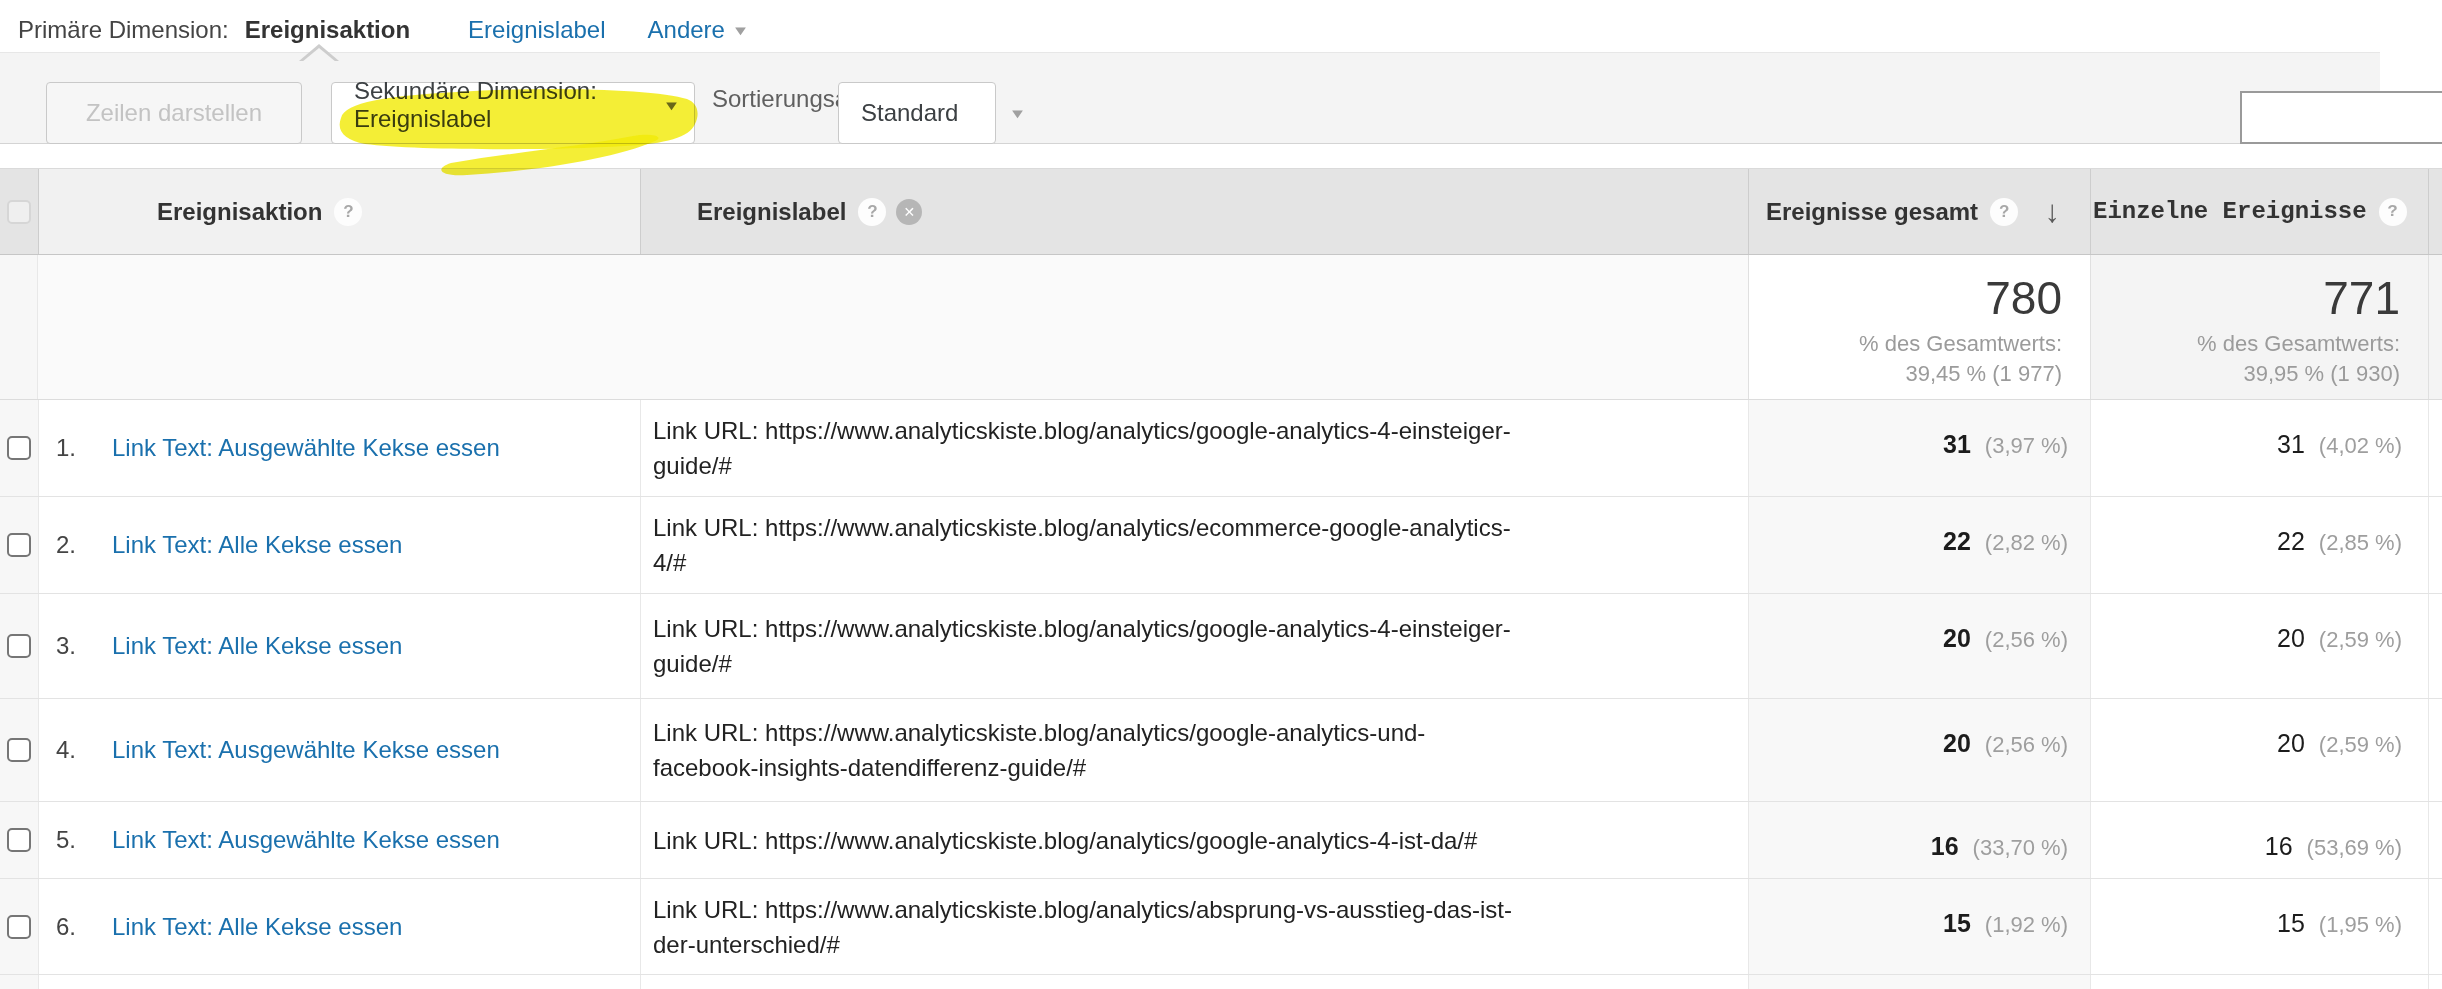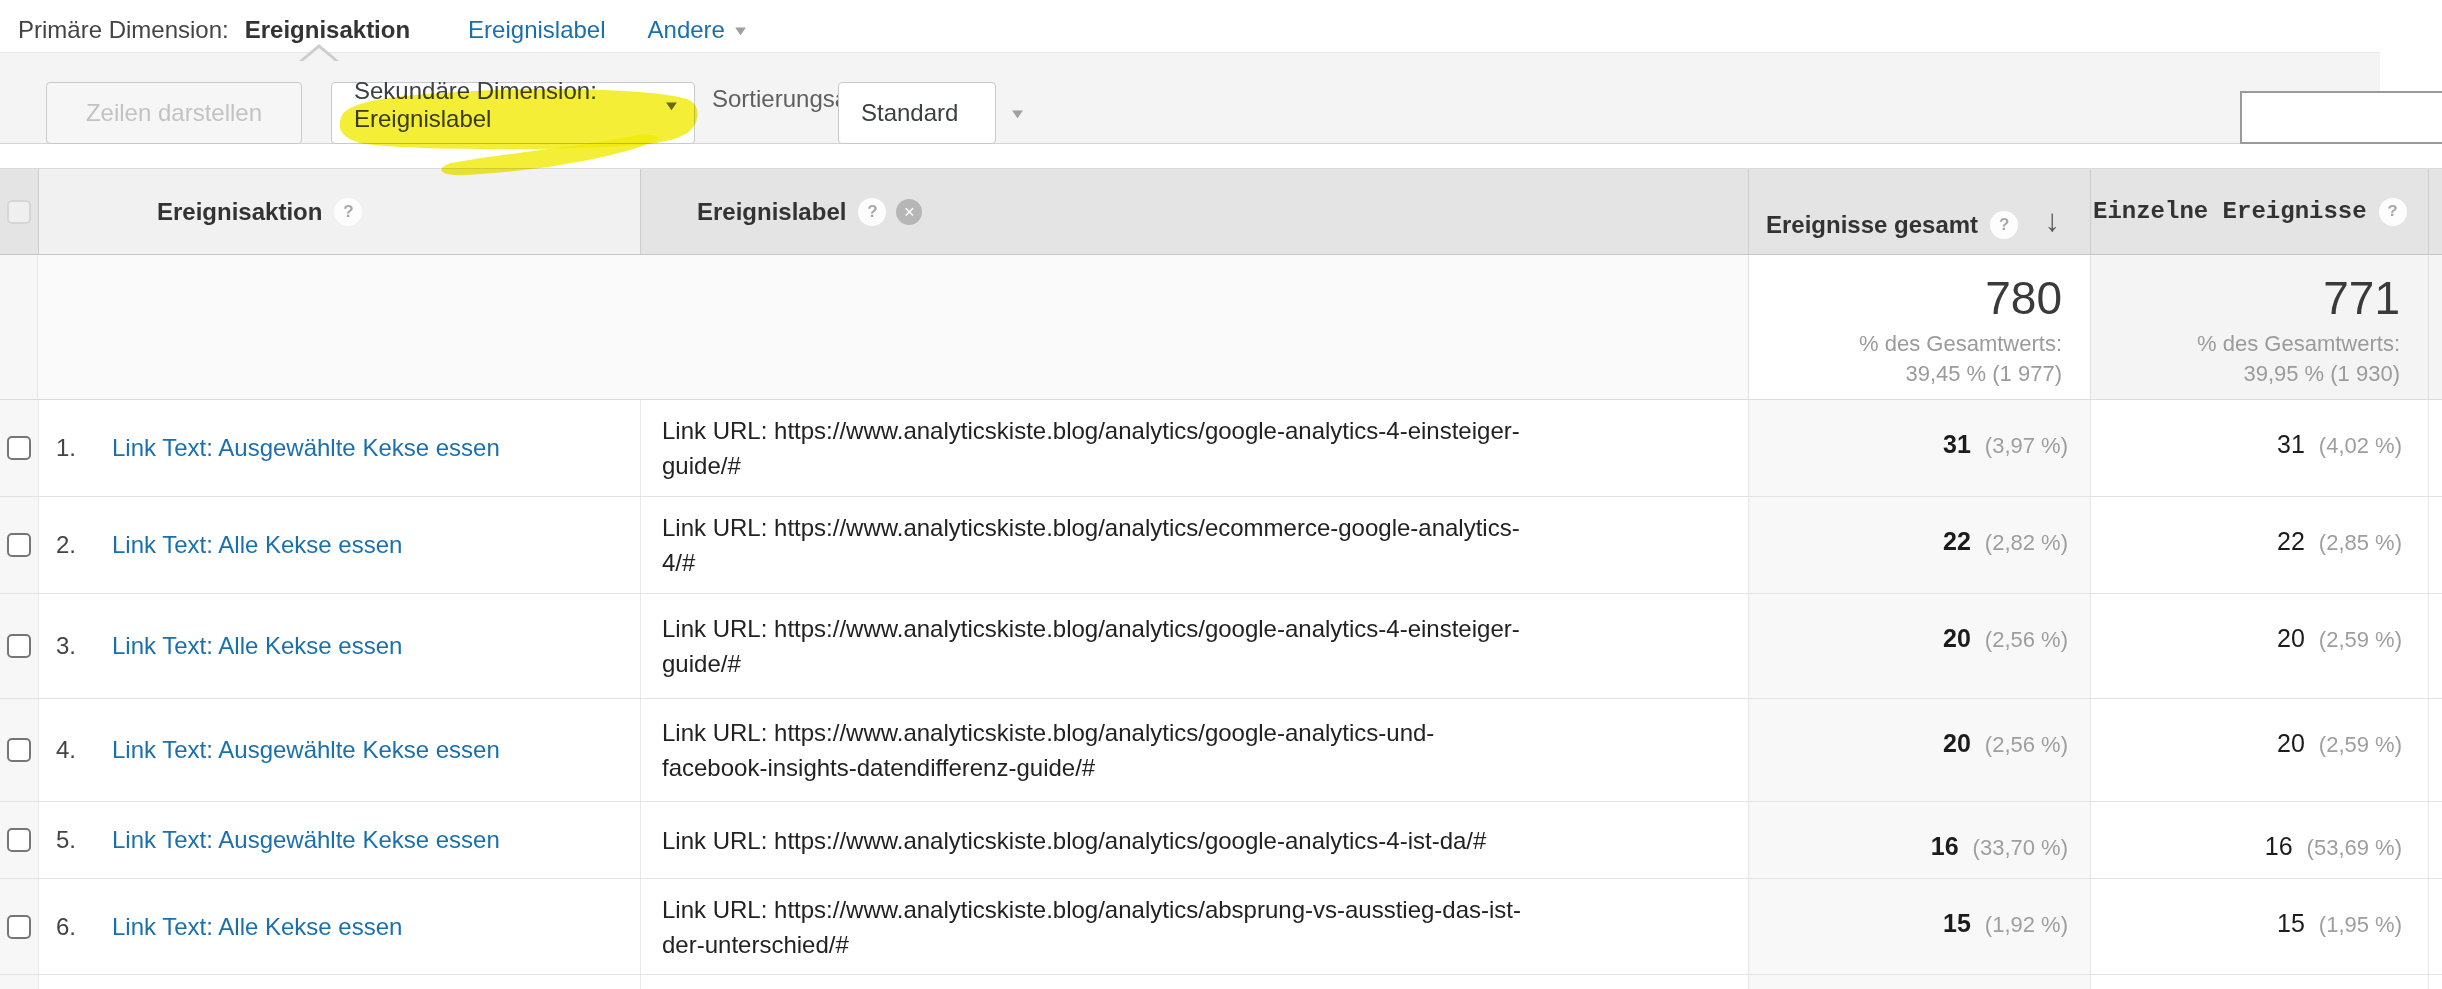--- a/index.html
+++ b/index.html
@@ -44,21 +44,21 @@
   
   .table { position:absolute; left:0; top:168px; width:2442px; }
   .grid-row { display:grid; grid-template-columns:38px 602px 1108px 342px 338px 1fr; }
 
   .thead { height:87px; background:#e4e4e4; border-top:1px solid #dadada; border-bottom:1px solid #c6c6c6; }
   .th { display:flex; align-items:center; font-size:24px; font-weight:bold; color:#333;
     border-left:1px solid #cdcdcd; cursor:pointer; }
   .th-check { border-left:none; justify-content:center; cursor:default; }
   .th-action { background:#f1f1f1; padding-left:118px; }
   .th-label { padding-left:56px; }
-  .th-total { padding:0 30px 15px 17px; justify-content:space-between;align-items:flex-end; }
+  .th-total { padding:0 30px 0 17px; justify-content:space-between; }
   .th-unique { padding-left:2px;font-family:Liberation Mono, monospace; }
   .help-icon { width:28px; height:28px; border-radius:50%; background:#fdfdfd; color:#a8a8a8;
     font-size:17px; font-weight:bold; display:inline-flex; align-items:center; justify-content:center;
     margin-left:12px; flex:none; cursor:pointer; }
   .close-icon { width:26px; height:26px; border-radius:50%; background:#b6b6b6; color:#fff;
     font-size:14px; font-weight:bold; display:inline-flex; align-items:center; justify-content:center;
     margin-left:10px; flex:none; cursor:pointer; }
   .sort-arrow { font-size:31px; font-weight:600; color:#5a5a5a; cursor:pointer; }
   .hdr-checkbox { width:24px; height:24px; border-radius:5px; background:#efefef; border:2px solid #d6d6d6; cursor:pointer; }
 
@@ -75,21 +75,21 @@
   .row { border-bottom:1px solid #e3e3e3; min-height:77px; }
   .row:nth-child(1){ min-height:97px; } .row:nth-child(2){ min-height:97px; }
   .row:nth-child(3){ min-height:105px; } .row:nth-child(4){ min-height:103px; }
   .row:nth-child(5){ min-height:77px; } .row:nth-child(6){ min-height:96px; }
   .cell { display:flex; align-items:center; border-left:1px solid #e8e8e8; background:#fff; }
   .cell-check { border-left:none; background:#f7f7f7; justify-content:center; }
   .row-checkbox { width:24px; height:24px; border-radius:5px; background:#fff; border:2px solid #767676; cursor:pointer; }
   .cell-action { padding-left:17px; }
   .row-index { width:40px; color:#444; font-size:24px; flex:none; }
   .row-link { color:#1a70ad; font-size:24px; margin-left:16px; cursor:pointer; }
-  .cell-label { padding:0 40px 0 21px; font-size:24px; color:#222; line-height:35px; white-space:pre-line; }
+  .cell-label { padding:0 40px 0 12px; font-size:24px; color:#222; line-height:35px; white-space:pre-line; }
   .cell-num { justify-content:flex-end; align-items:baseline; padding-top:0; }
   .cell-num { display:flex; }
   .cell-total { background:#f8f8f8; padding-right:22px; }
   .cell-unique { padding-right:26px; }
   .num { font-size:25px; color:#1c1c1c; }
   .cell-total .num { font-weight:bold; }
   .pct { font-size:22px; color:#9e9e9e; margin-left:14px;margin-top:33px; }
   .cell-num-inner { display:flex; align-items:baseline; }
   .partial-row { height:14px; background:#fff; }
   .partial-row .cell { min-height:14px; }

